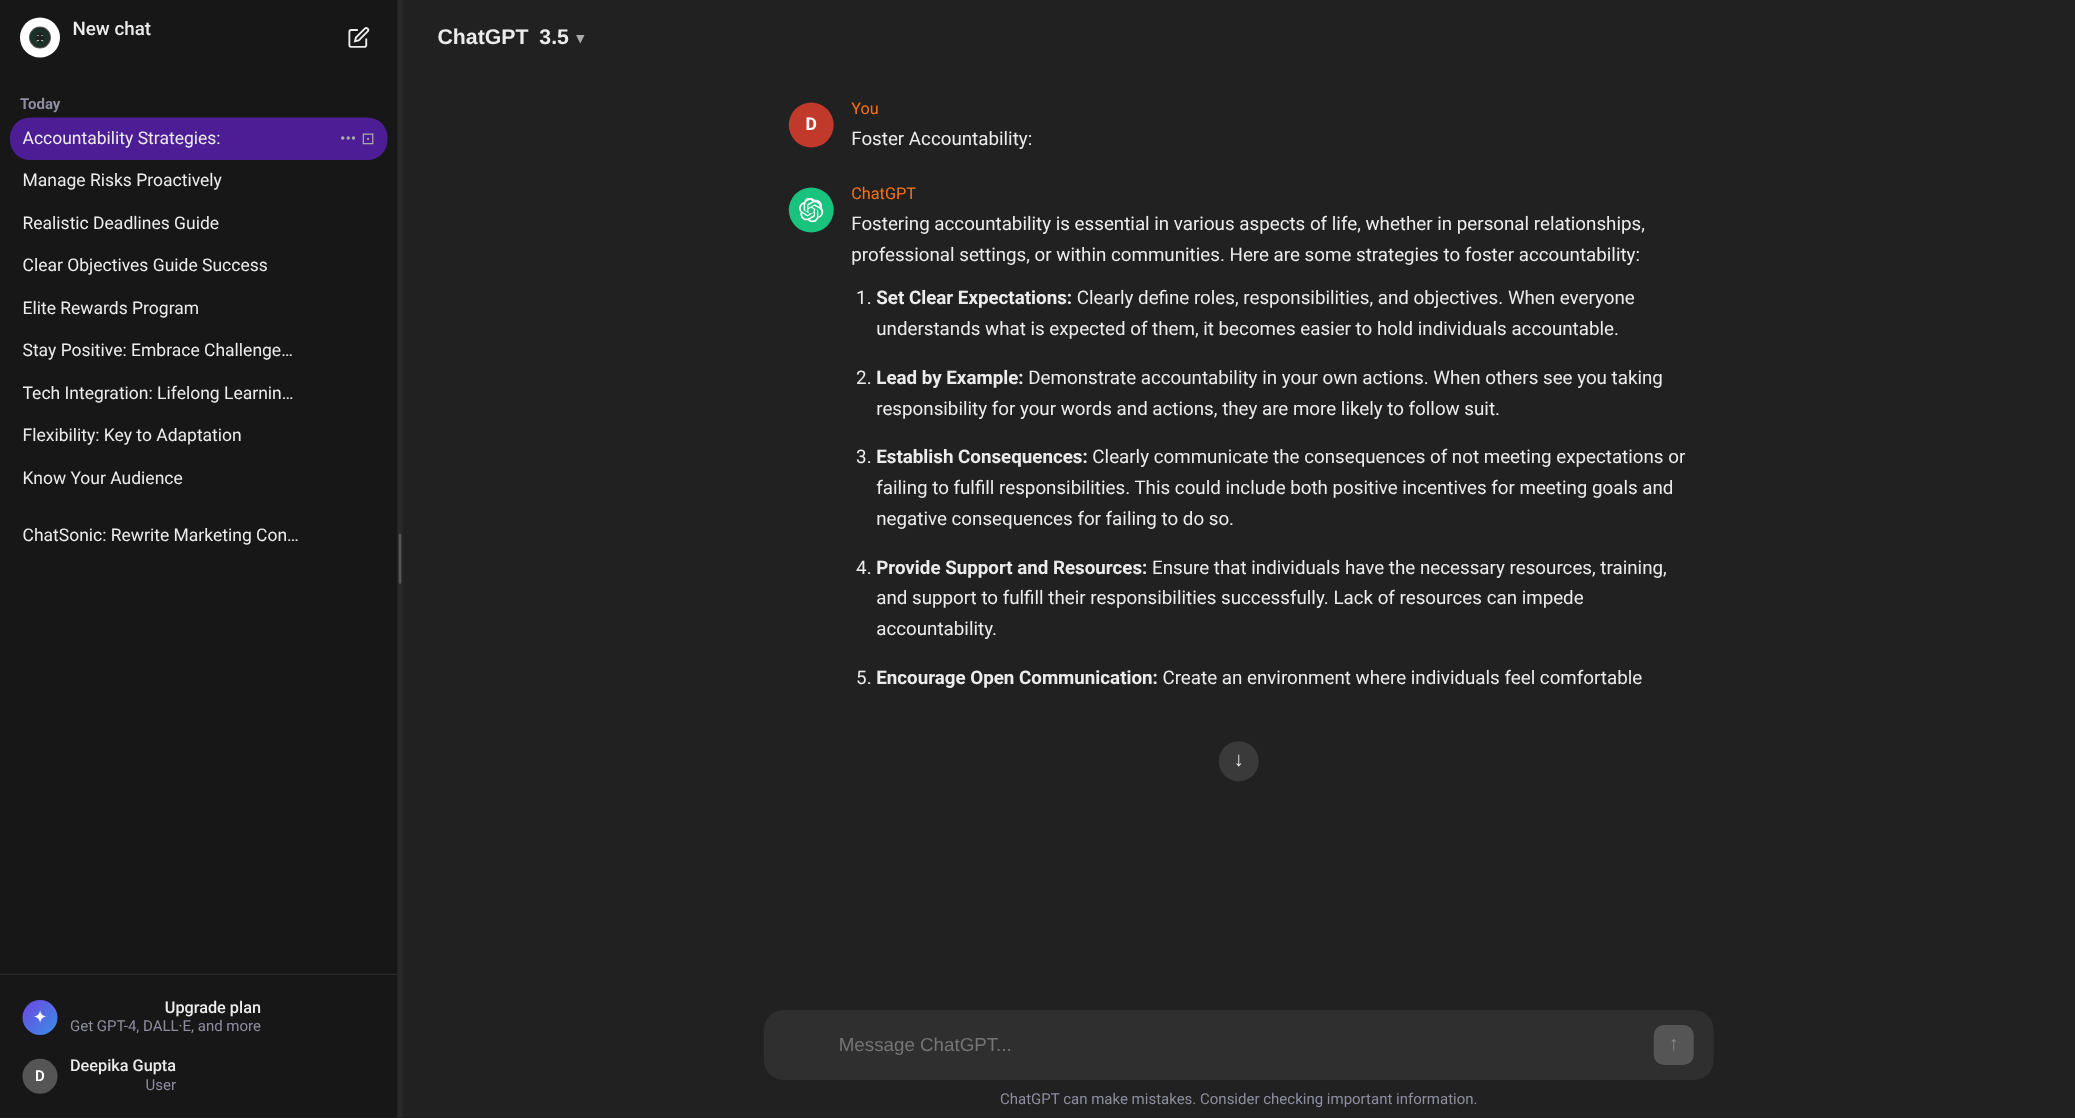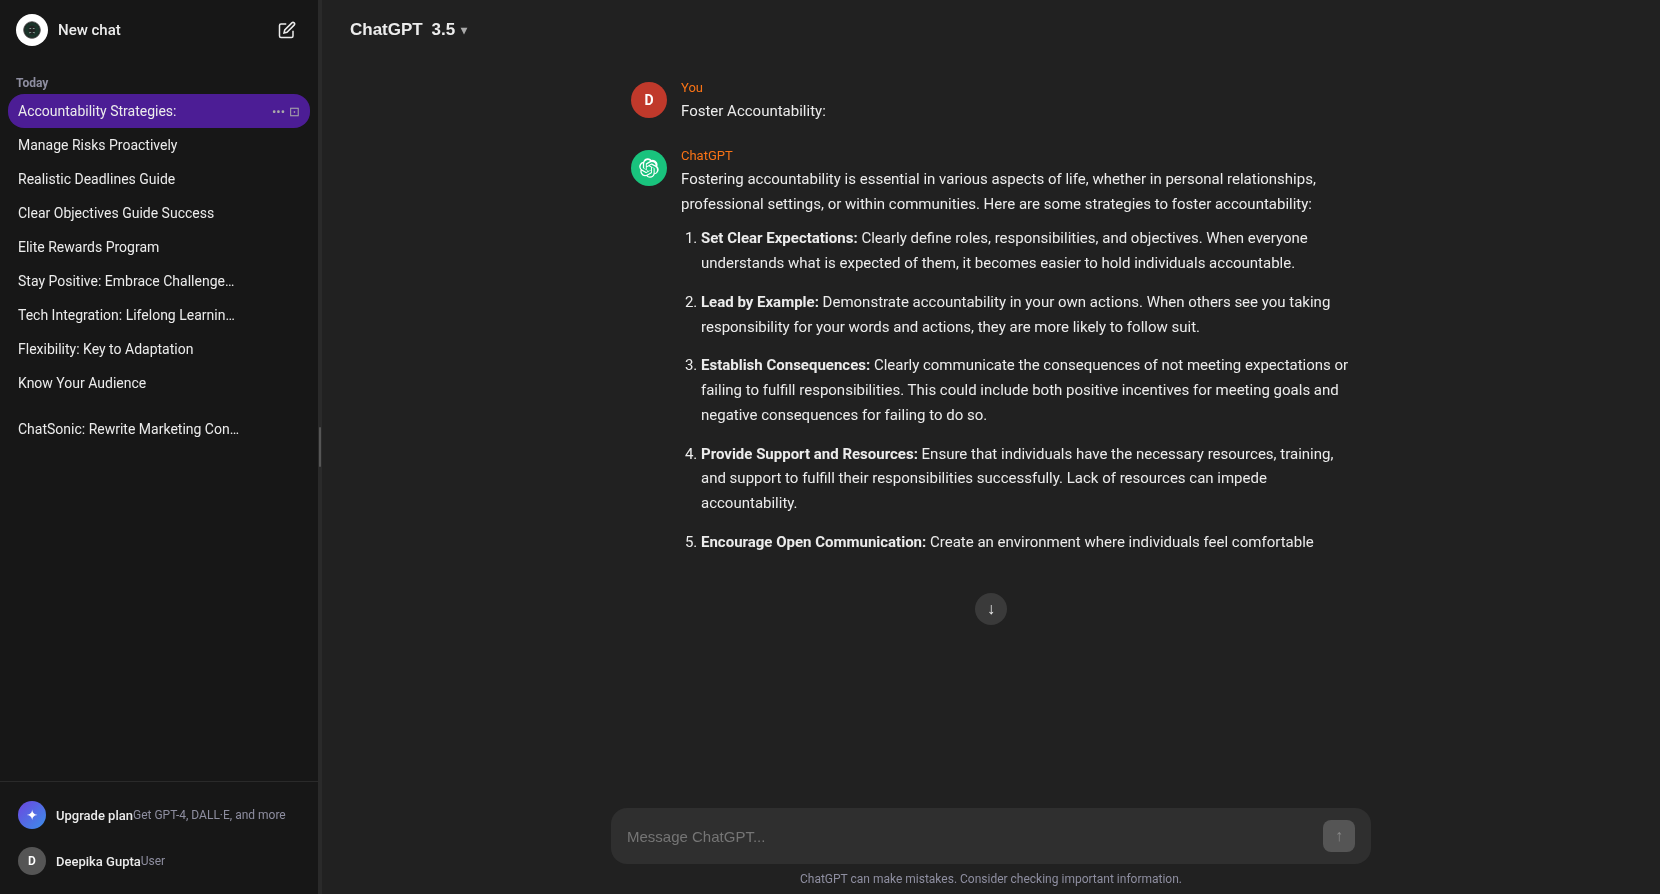--- a/index.html
+++ b/index.html
@@ -27,21 +27,20 @@
     #sidebar-header {
       display: flex;
       align-items: center;
       justify-content: space-between;
       padding: 12px 16px;
       height: 60px;
     }
 
     #sidebar-logo-area {
       display: flex;
-      align-items: center;
       gap: 10px;
     }
 
     .logo-circle {
       width: 32px;
       height: 32px;
       border-radius: 50%;
       background: #fff;
       display: flex;
       align-items: center;
@@ -156,21 +155,21 @@
       color: #fff;
     }
 
     .user-avatar {
       background: #555;
       font-size: 12px;
       color: #fff;
       font-weight: 600;
     }
 
-    .footer-text-group { display: flex; flex-direction: row; }
+    .footer-text-group { display: flex; flex-direction: column; align-items: flex-end; }
     .footer-title { font-size: 13px; font-weight: 500; color: #ececec; }
     .footer-subtitle { font-size: 12px; color: #8e8ea0; }
 
     
     #divider {
       width: 4px;
       background: #2a2a2a;
       cursor: col-resize;
       position: relative;
     }
@@ -349,20 +348,21 @@
     }
 
     #message-input {
       flex: 1;
       background: none;
       border: none;
       outline: none;
       color: #8e8ea0;
       font-size: 15px;
       resize: none;
+      margin-left: 44px;
     }
 
     #send-btn {
       width: 32px;
       height: 32px;
       border-radius: 8px;
       background: #555;
       border: none;
       cursor: pointer;
       display: flex;

